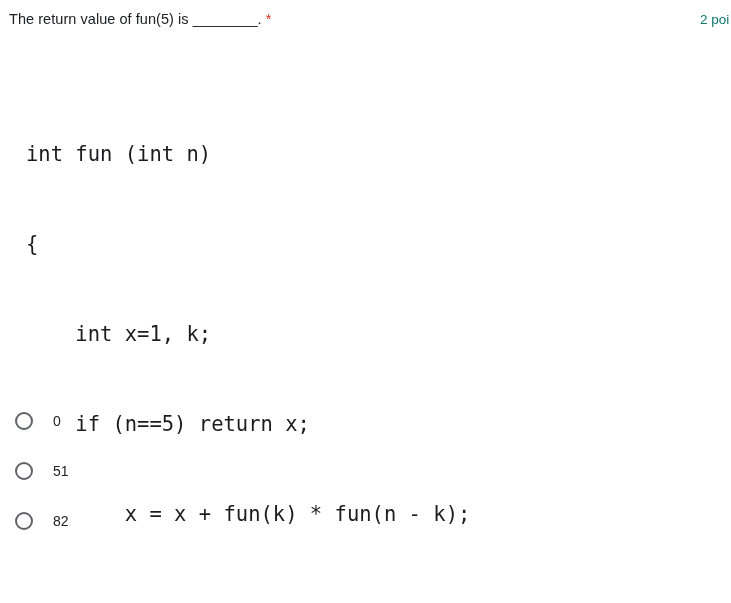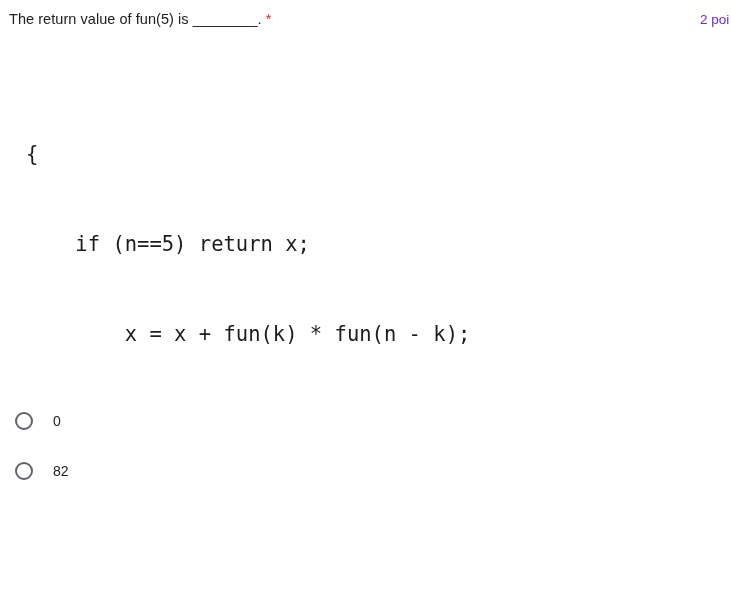--- a/index.html
+++ b/index.html
@@ -45,21 +45,21 @@
     color: #d93025;
     font-size: 14.5px;
     margin-left: 4px;
   }
   .points-label {
     position: absolute;
     left: 700px;
     top: 1px;
     font-size: 13.5px;
     line-height: 19px;
-    color: #6d28d9;
+    color: #0f766e;
     white-space: nowrap;
     overflow: hidden;
     width: 31px;
   }
 
   
   .code-block {
     position: absolute;
     left: 26px;
     top: 79px;
@@ -113,36 +113,42 @@
 <div class="form-question">
 
   <div class="question-header">
     <div class="question-title">
       <span>The return value of fun(5) is ________.</span><span class="required-asterisk">*</span>
     </div>
     <div class="points-label">2 poi</div>
   </div>
 
   <div class="code-block">
+    <div class="code-line">int fun (int n)</div>
     <div class="code-line">{</div>
+    <div class="code-line">    int x=1, k;</div>
     <div class="code-line">    if (n==5) return x;</div>
     <div class="code-line">        x = x + fun(k) * fun(n - k);</div>
     
     
     
   </div>
 
   <div class="options-list">
 
     <div class="option-row">
       <span class="radio-circle"></span>
       <span class="option-label">0</span>
     </div>
 
 
+    <div class="option-row">
+      <span class="radio-circle"></span>
+      <span class="option-label">51</span>
+    </div>
 
     <div class="option-row">
       <span class="radio-circle"></span>
       <span class="option-label">82</span>
     </div>
 
   </div>
 
 </div>
 

